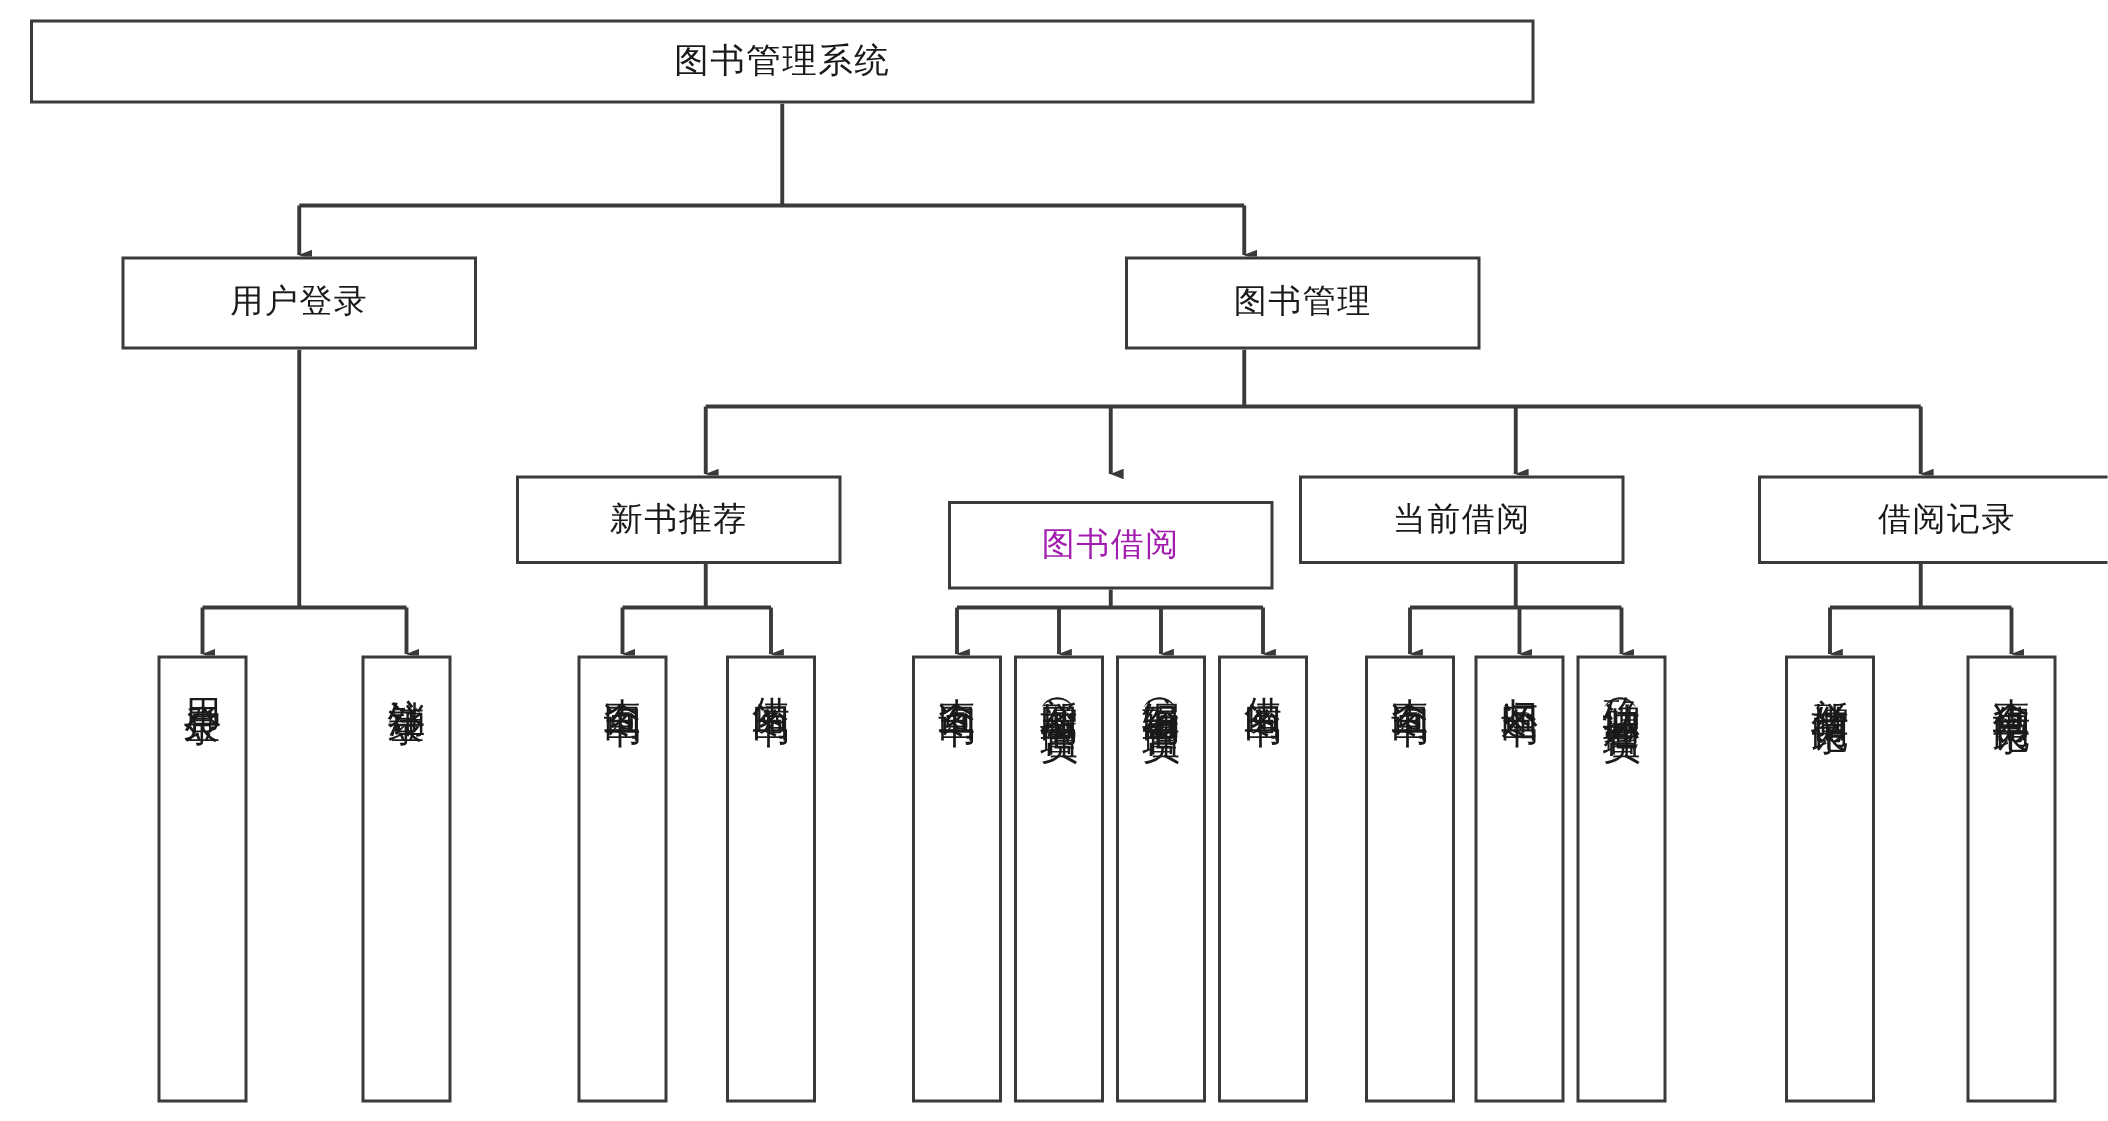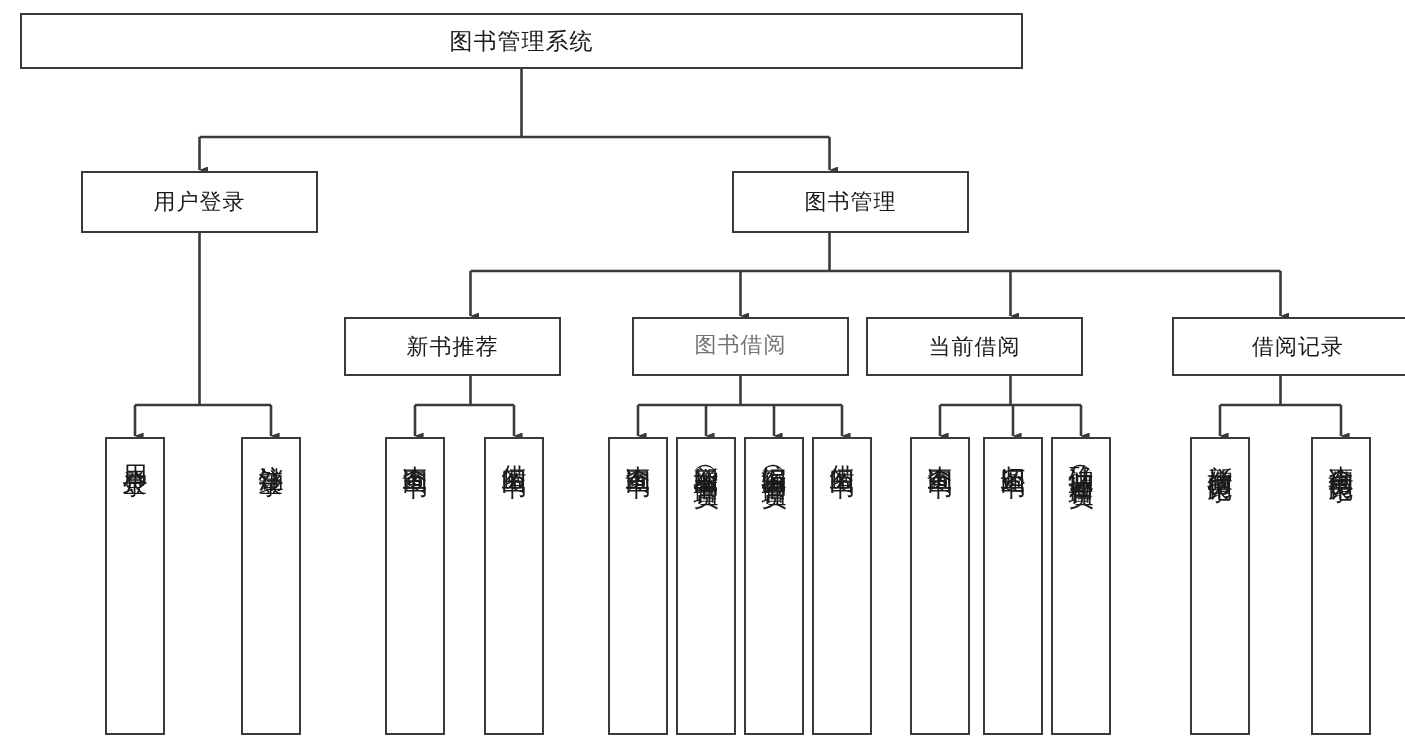--- a/index.html
+++ b/index.html
@@ -122,27 +122,27 @@
       </g>
   </svg>
 
   <div id="node-layer">
       <div class="node horizontal root" style="left: 20px; top: 13px; width: 1003px; height: 56px; border-color: rgb(58, 58, 58); background: rgb(255, 255, 255); color: rgb(26, 26, 26);">
         <span class="label">图书管理系统</span>
       </div>
       <div class="node horizontal" style="left: 81px; top: 171px; width: 237px; height: 62px; border-color: rgb(58, 58, 58); background: rgb(255, 255, 255); color: rgb(26, 26, 26);">
         <span class="label">用户登录</span>
       </div>
-      <div class="node horizontal" style="left: 732px; top: 171px; width: 237px; height: 62px; border-color: rgb(58, 58, 58); background: rgb(255, 255, 255); color: rgb(26, 26, 26);">
+      <div class="node horizontal" style="left: 750px; top: 171px; width: 237px; height: 62px; border-color: rgb(58, 58, 58); background: rgb(255, 255, 255); color: rgb(26, 26, 26);">
         <span class="label">图书管理</span>
       </div>
       <div class="node horizontal" style="left: 344px; top: 317px; width: 217px; height: 59px; border-color: rgb(58, 58, 58); background: rgb(255, 255, 255); color: rgb(26, 26, 26);">
         <span class="label">新书推荐</span>
       </div>
-      <div class="node horizontal" style="left: 632px; top: 317px; width: 217px; height: 59px; border-color: rgb(58, 58, 58); background: rgb(255, 255, 255); color: #737373; font-family: Liberation Mono, monospace;">
+      <div class="node horizontal" style="left: 632px; top: 334px; width: 217px; height: 59px; border-color: rgb(58, 58, 58); background: rgb(255, 255, 255); color: #a21caf;">
         <span class="label">图书借阅</span>
       </div>
       <div class="node horizontal" style="left: 866px; top: 317px; width: 217px; height: 59px; border-color: rgb(58, 58, 58); background: rgb(255, 255, 255); color: rgb(26, 26, 26);">
         <span class="label">当前借阅</span>
       </div>
       <div class="node horizontal" style="left: 1172px; top: 317px; width: 252px; height: 59px; border-color: rgb(58, 58, 58); background: rgb(255, 255, 255); color: rgb(26, 26, 26);">
         <span class="label">借阅记录</span>
       </div>
       <div class="node vertical" style="left: 105px; top: 437px; width: 60px; height: 298px; border-color: rgb(58, 58, 58); background: rgb(255, 255, 255); color: rgb(26, 26, 26);">
         <span class="label">用户登录</span>

